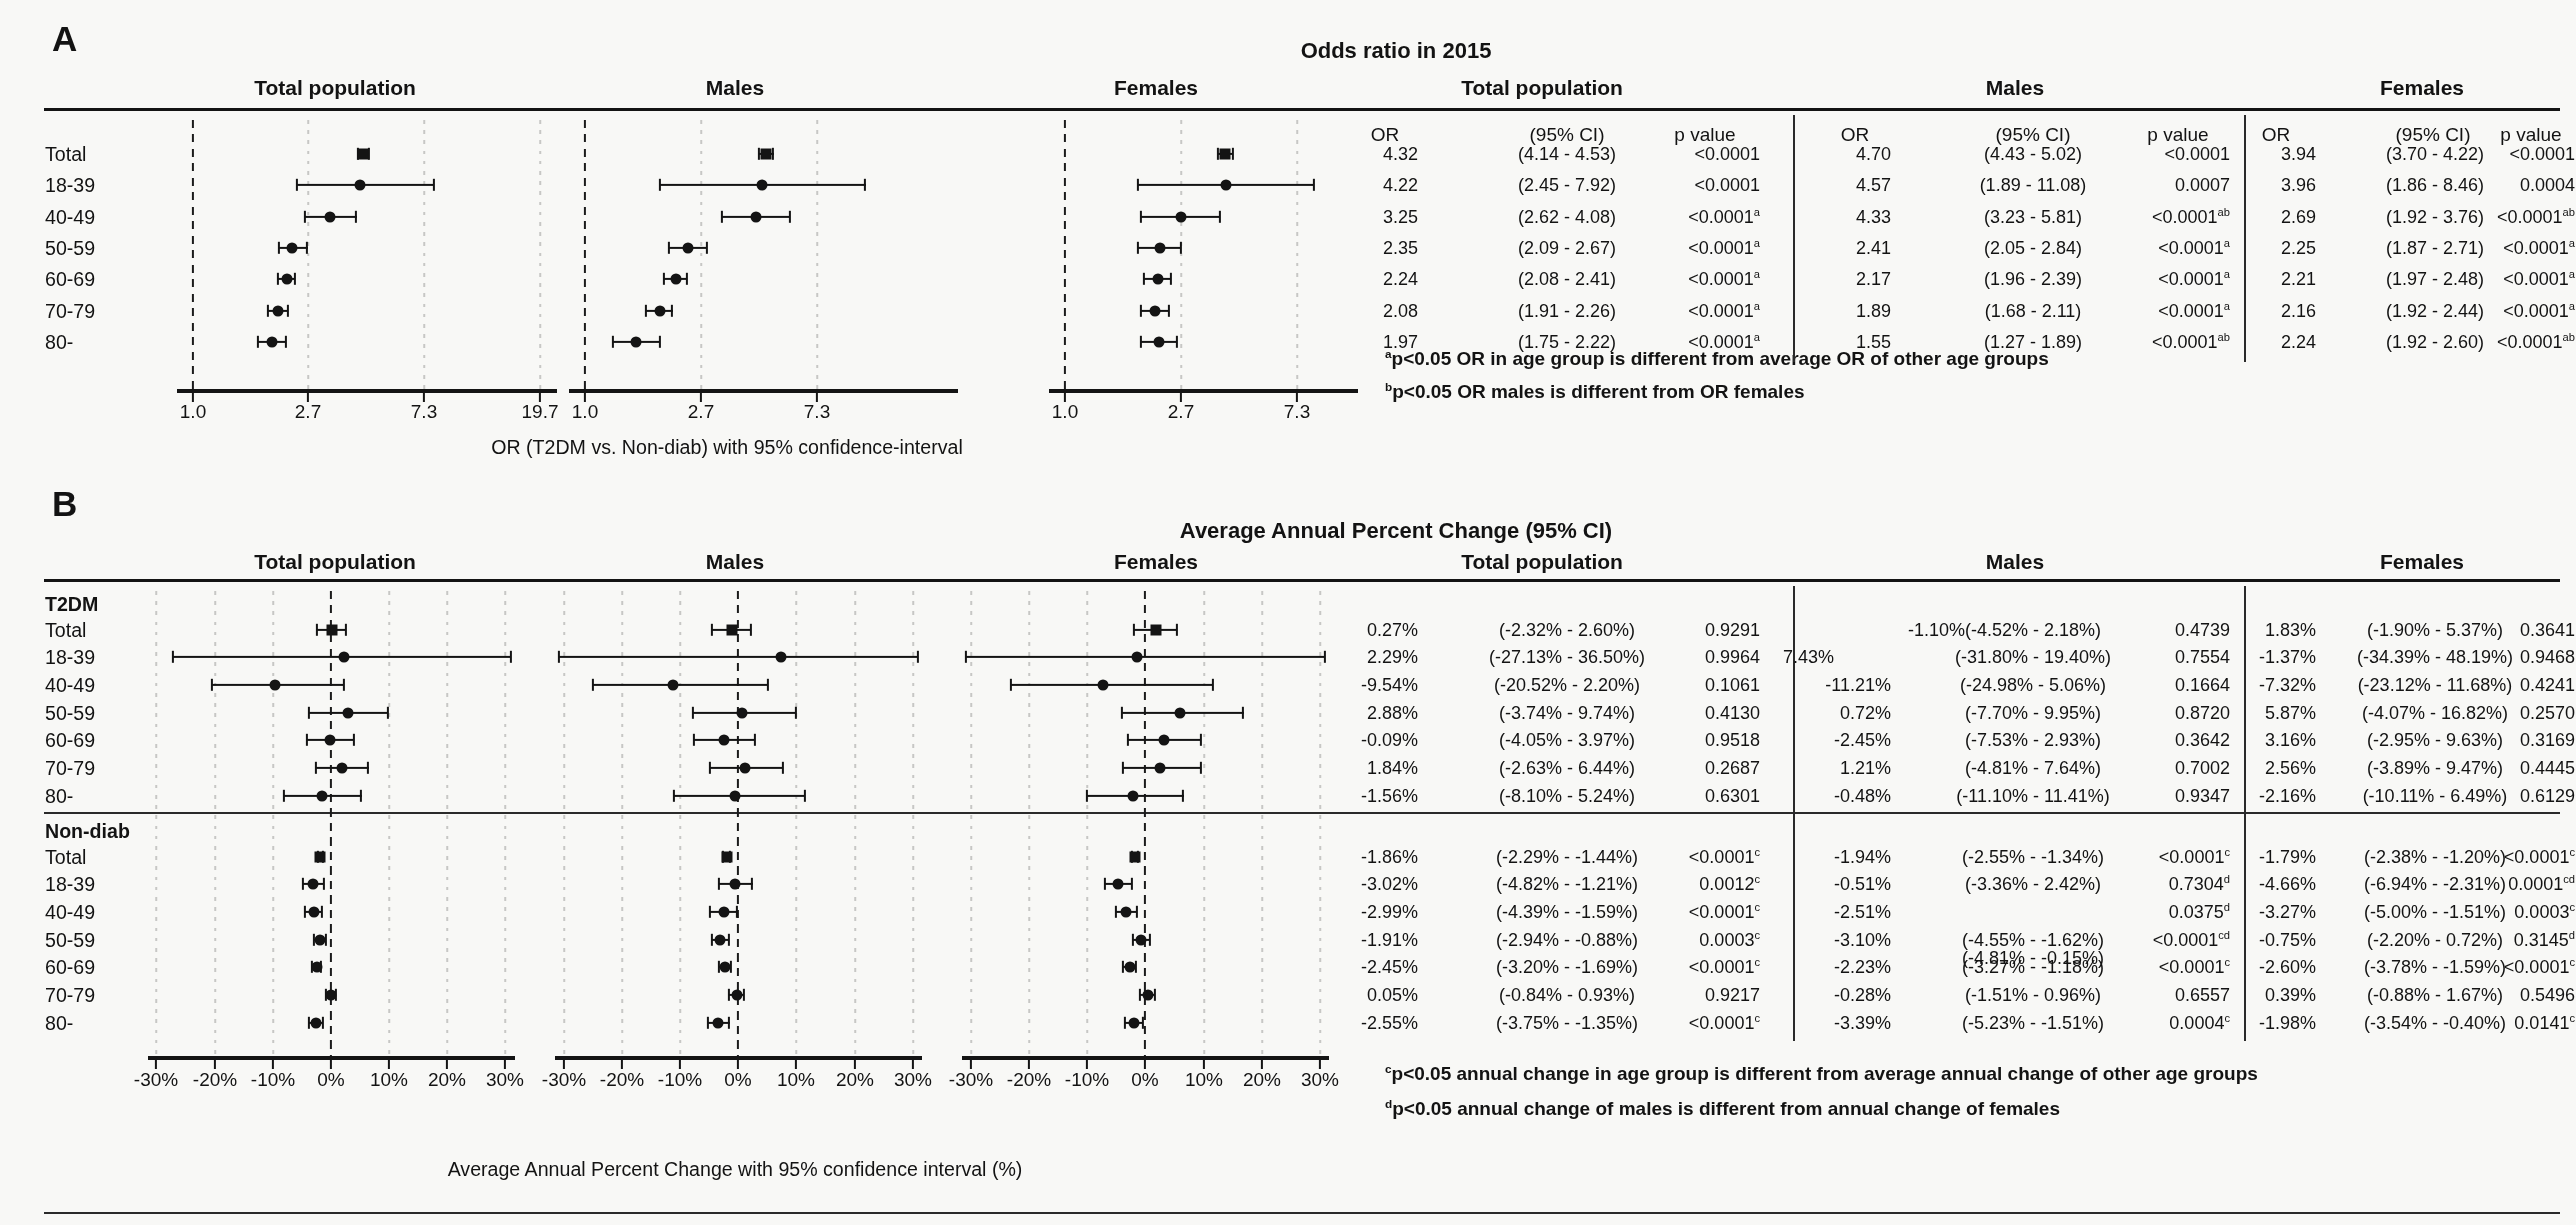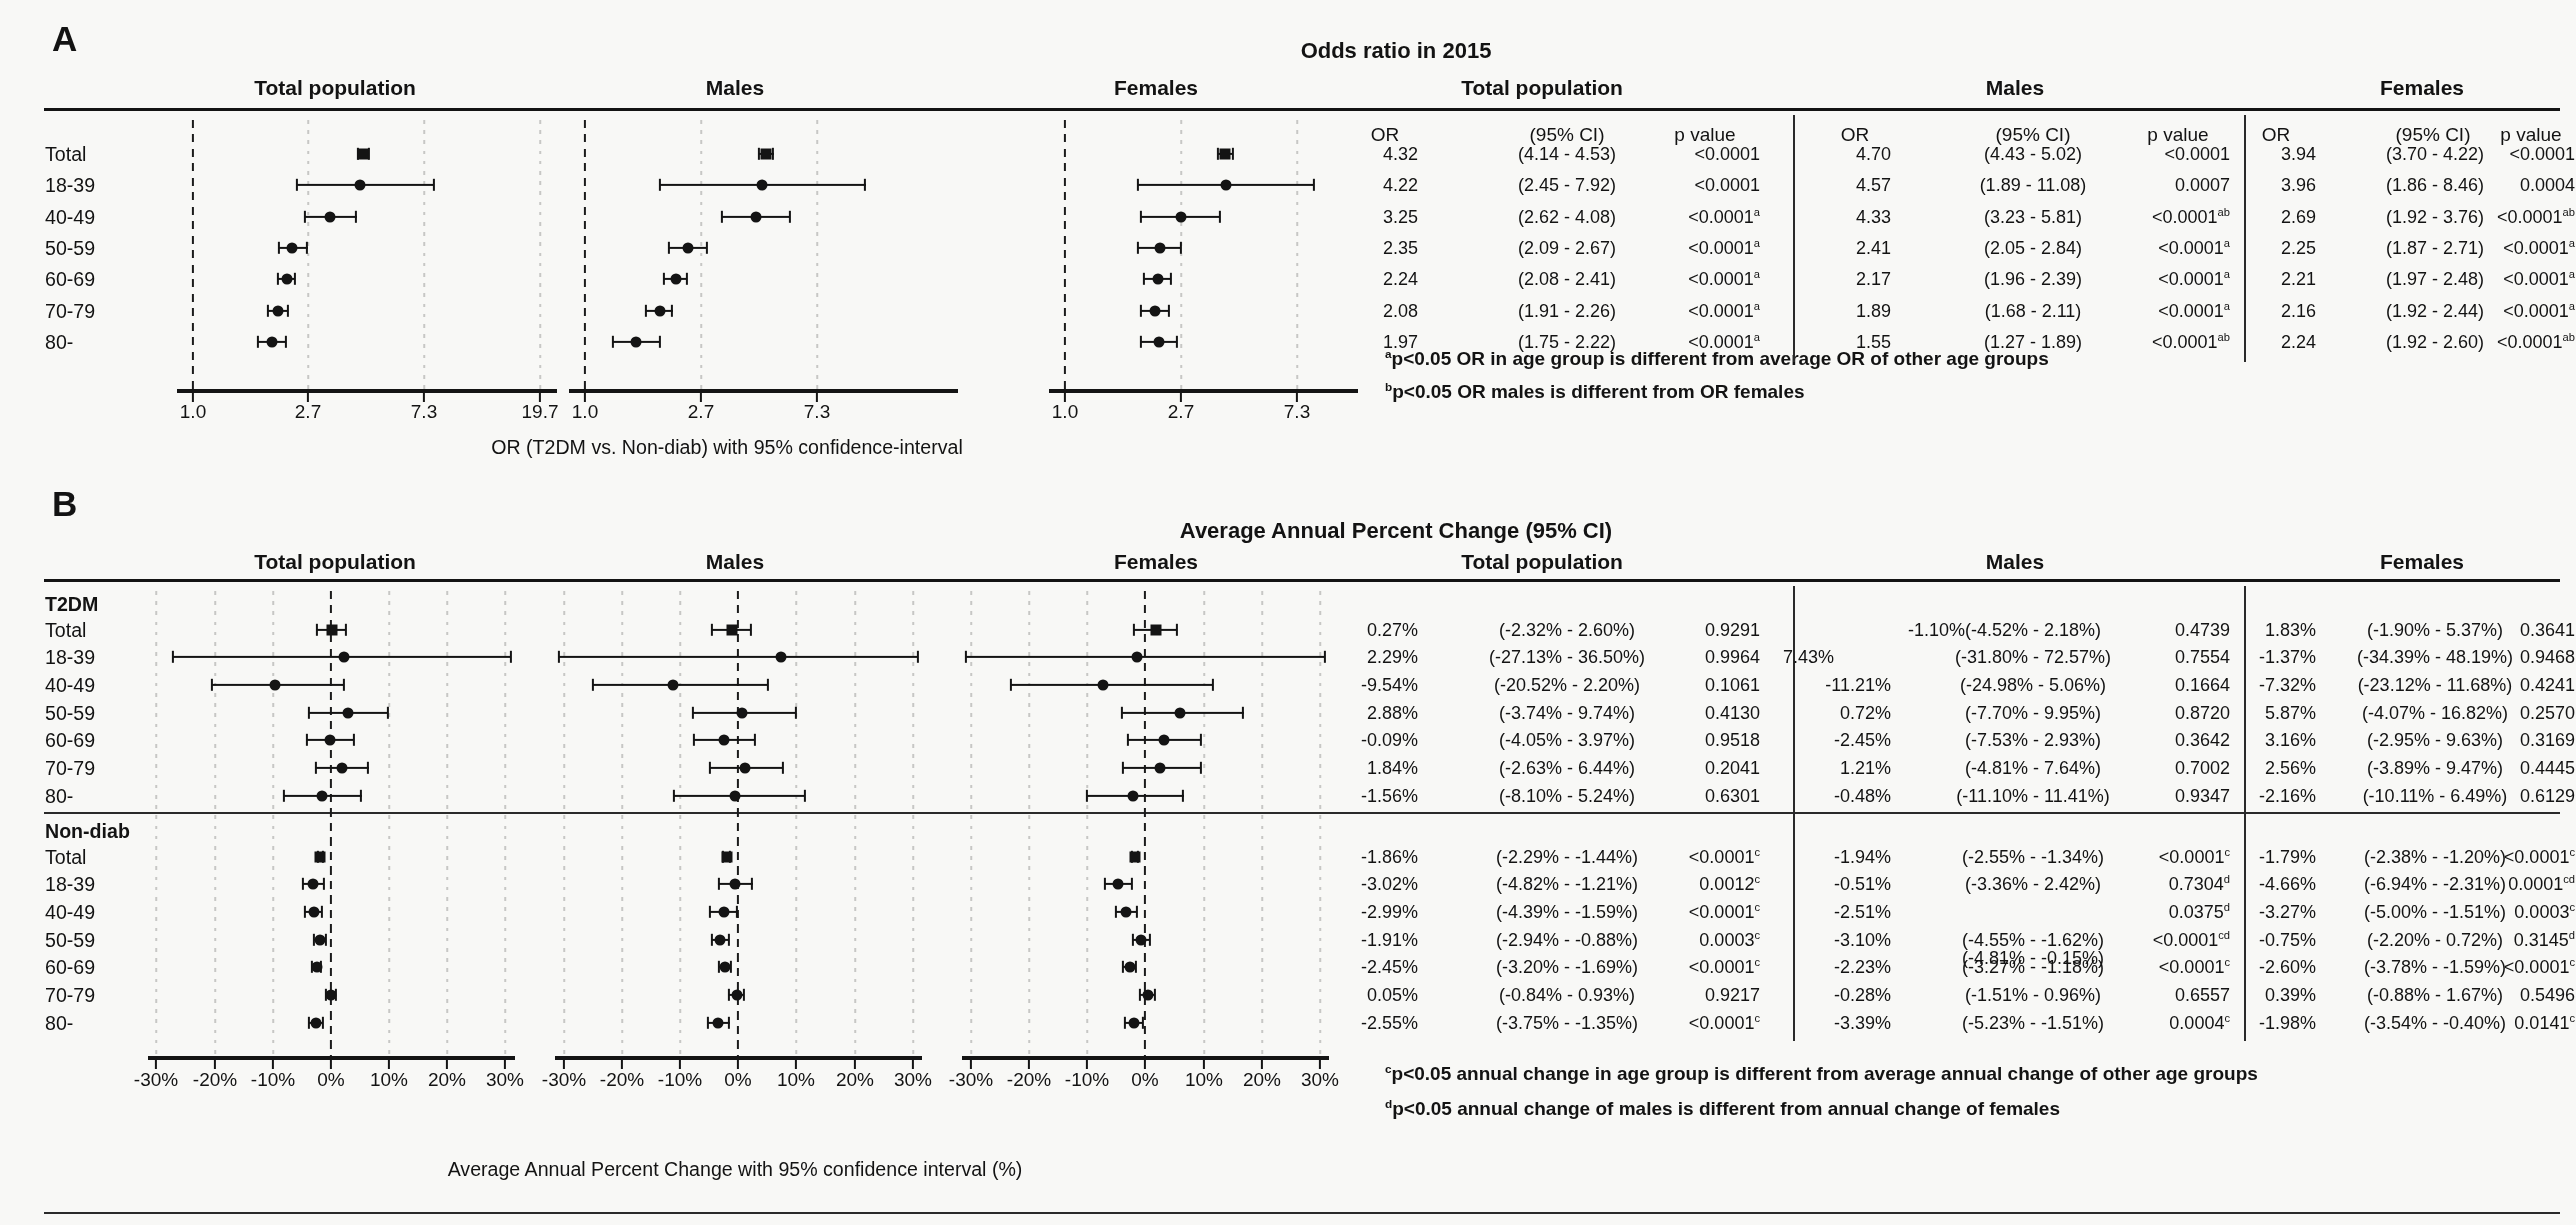--- a/index.html
+++ b/index.html
@@ -449,21 +449,21 @@
       <div class="abs cell r" style="left: 1849px; top: 630px; width: 116px;">-1.10%</div>
       <div class="abs cell c" style="left: 1924px; top: 630px; width: 218px;">(-4.52% - 2.18%)</div>
       <div class="abs cell r" style="left: 2095px; top: 630px; width: 135px;">0.4739</div>
       <div class="abs cell r" style="left: 2200px; top: 630px; width: 116px;">1.83%</div>
       <div class="abs cell c" style="left: 2326px; top: 630px; width: 218px;">(-1.90% - 5.37%)</div>
       <div class="abs cell r" style="left: 2440px; top: 630px; width: 135px;">0.3641</div>
       <div class="abs cell r" style="left: 1302px; top: 657px; width: 116px;">2.29%</div>
       <div class="abs cell c" style="left: 1458px; top: 657px; width: 218px;">(-27.13% - 36.50%)</div>
       <div class="abs cell r" style="left: 1625px; top: 657px; width: 135px;">0.9964</div>
       <div class="abs cell r" style="left: 1718px; top: 657px; width: 116px;">7.43%</div>
-      <div class="abs cell c" style="left: 1924px; top: 657px; width: 218px;">(-31.80% - 72.57%)</div>
+      <div class="abs cell c" style="left: 1924px; top: 657px; width: 218px;">(-31.80% - 19.40%)</div>
       <div class="abs cell r" style="left: 2095px; top: 657px; width: 135px;">0.7554</div>
       <div class="abs cell r" style="left: 2200px; top: 657px; width: 116px;">-1.37%</div>
       <div class="abs cell c" style="left: 2326px; top: 657px; width: 218px;">(-34.39% - 48.19%)</div>
       <div class="abs cell r" style="left: 2440px; top: 657px; width: 135px;">0.9468</div>
       <div class="abs cell r" style="left: 1302px; top: 685px; width: 116px;">-9.54%</div>
       <div class="abs cell c" style="left: 1458px; top: 685px; width: 218px;">(-20.52% - 2.20%)</div>
       <div class="abs cell r" style="left: 1625px; top: 685px; width: 135px;">0.1061</div>
       <div class="abs cell r" style="left: 1775px; top: 685px; width: 116px;">-11.21%</div>
       <div class="abs cell c" style="left: 1924px; top: 685px; width: 218px;">(-24.98% - 5.06%)</div>
       <div class="abs cell r" style="left: 2095px; top: 685px; width: 135px;">0.1664</div>
@@ -483,21 +483,21 @@
       <div class="abs cell c" style="left: 1458px; top: 740px; width: 218px;">(-4.05% - 3.97%)</div>
       <div class="abs cell r" style="left: 1625px; top: 740px; width: 135px;">0.9518</div>
       <div class="abs cell r" style="left: 1775px; top: 740px; width: 116px;">-2.45%</div>
       <div class="abs cell c" style="left: 1924px; top: 740px; width: 218px;">(-7.53% - 2.93%)</div>
       <div class="abs cell r" style="left: 2095px; top: 740px; width: 135px;">0.3642</div>
       <div class="abs cell r" style="left: 2200px; top: 740px; width: 116px;">3.16%</div>
       <div class="abs cell c" style="left: 2326px; top: 740px; width: 218px;">(-2.95% - 9.63%)</div>
       <div class="abs cell r" style="left: 2440px; top: 740px; width: 135px;">0.3169</div>
       <div class="abs cell r" style="left: 1302px; top: 768px; width: 116px;">1.84%</div>
       <div class="abs cell c" style="left: 1458px; top: 768px; width: 218px;">(-2.63% - 6.44%)</div>
-      <div class="abs cell r" style="left: 1625px; top: 768px; width: 135px;">0.2041</div>
+      <div class="abs cell r" style="left: 1625px; top: 768px; width: 135px;">0.2687</div>
       <div class="abs cell r" style="left: 1775px; top: 768px; width: 116px;">1.21%</div>
       <div class="abs cell c" style="left: 1924px; top: 768px; width: 218px;">(-4.81% - 7.64%)</div>
       <div class="abs cell r" style="left: 2095px; top: 768px; width: 135px;">0.7002</div>
       <div class="abs cell r" style="left: 2200px; top: 768px; width: 116px;">2.56%</div>
       <div class="abs cell c" style="left: 2326px; top: 768px; width: 218px;">(-3.89% - 9.47%)</div>
       <div class="abs cell r" style="left: 2440px; top: 768px; width: 135px;">0.4445</div>
       <div class="abs cell r" style="left: 1302px; top: 796px; width: 116px;">-1.56%</div>
       <div class="abs cell c" style="left: 1458px; top: 796px; width: 218px;">(-8.10% - 5.24%)</div>
       <div class="abs cell r" style="left: 1625px; top: 796px; width: 135px;">0.6301</div>
       <div class="abs cell r" style="left: 1775px; top: 796px; width: 116px;">-0.48%</div>

